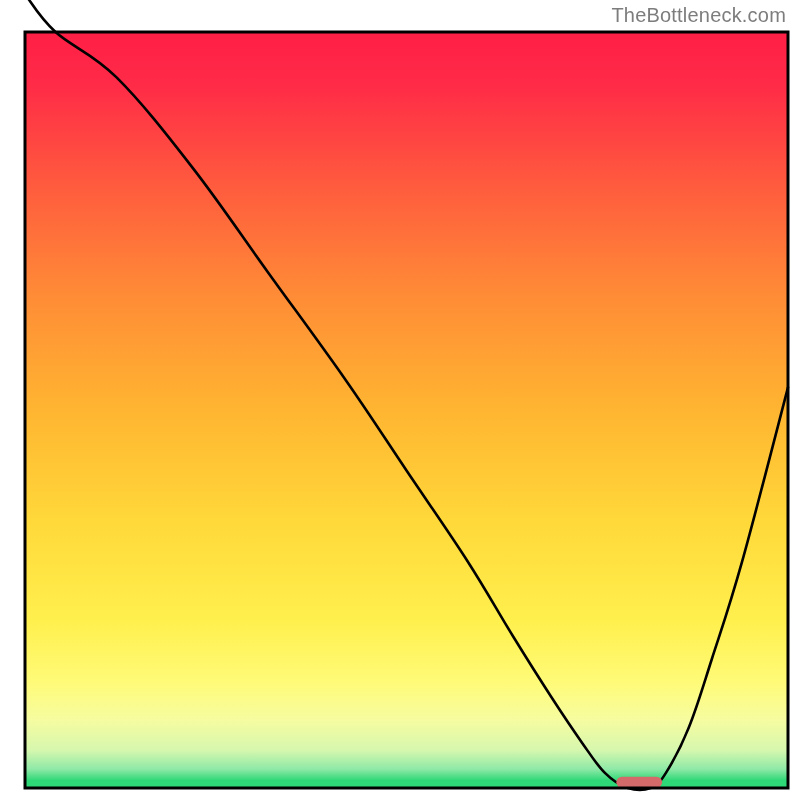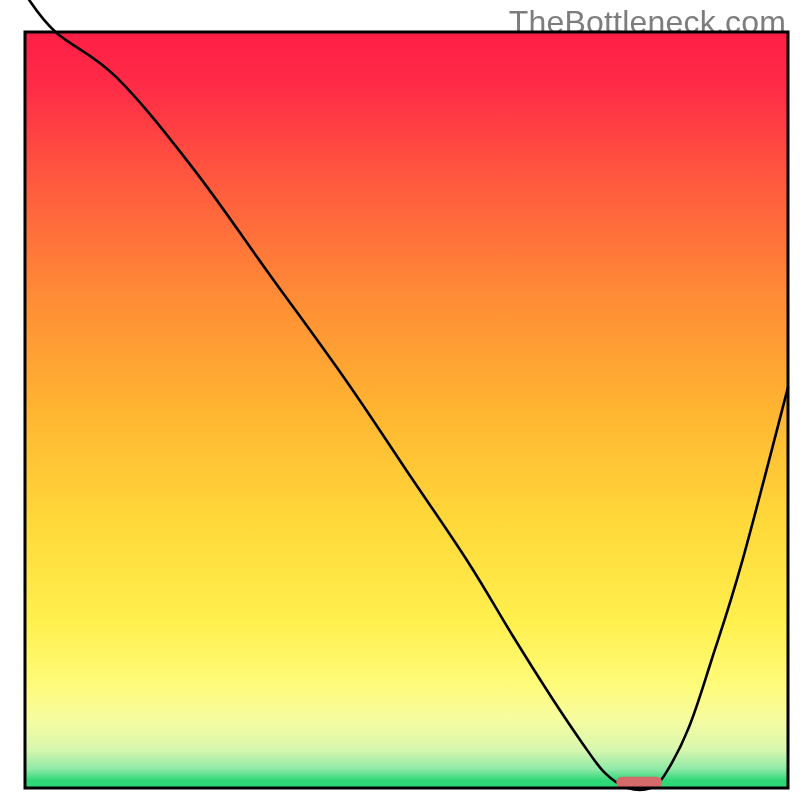--- a/index.html
+++ b/index.html
@@ -13,21 +13,21 @@
   }
   .wrap {
     position: relative;
     width: 800px;
     height: 800px;
   }
   .watermark {
     position: absolute;
     top: 4px;
     right: 14px;
-    font-size: 32px;
+    font-size: 20px;
     font-weight: 500;
     color: #7d7d7d;
     letter-spacing: 0.2px;
     user-select: none;
   }
   svg {
     position: absolute;
     left: 0;
     top: 0;
   }

